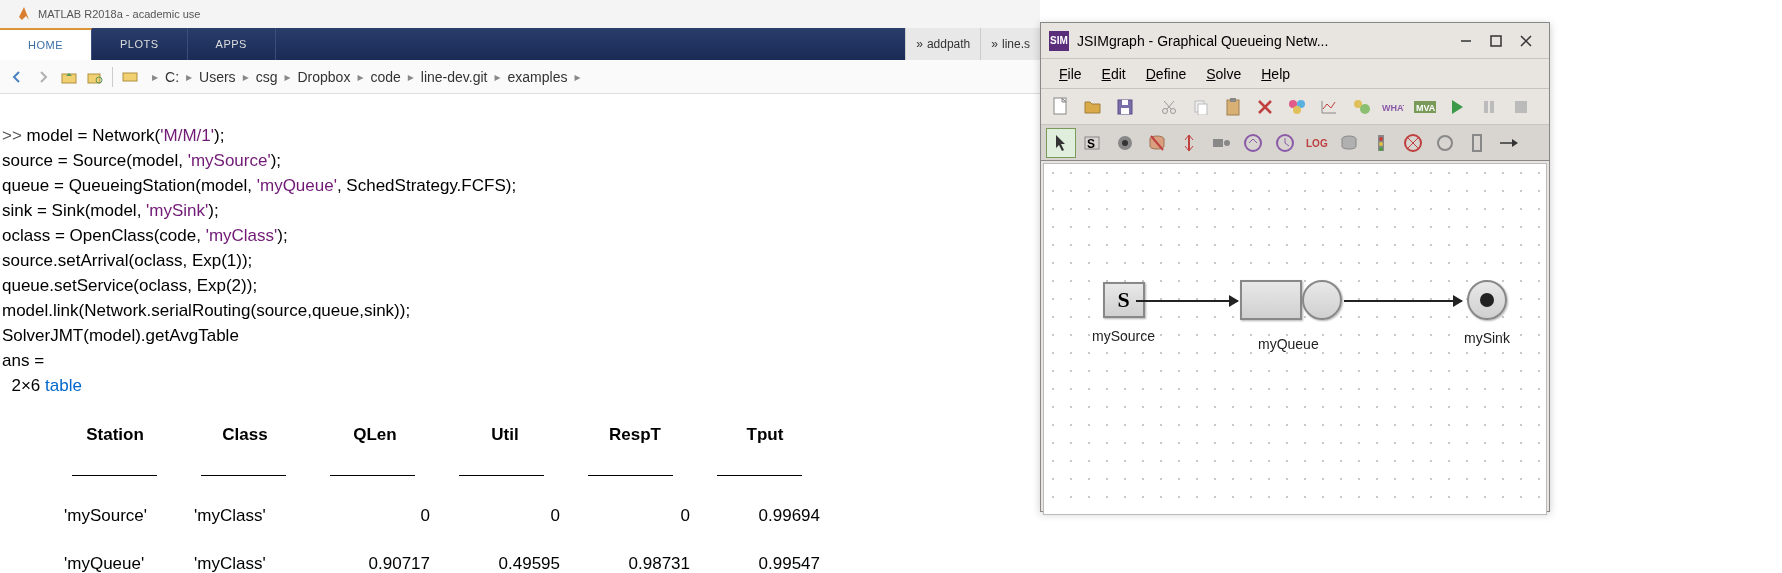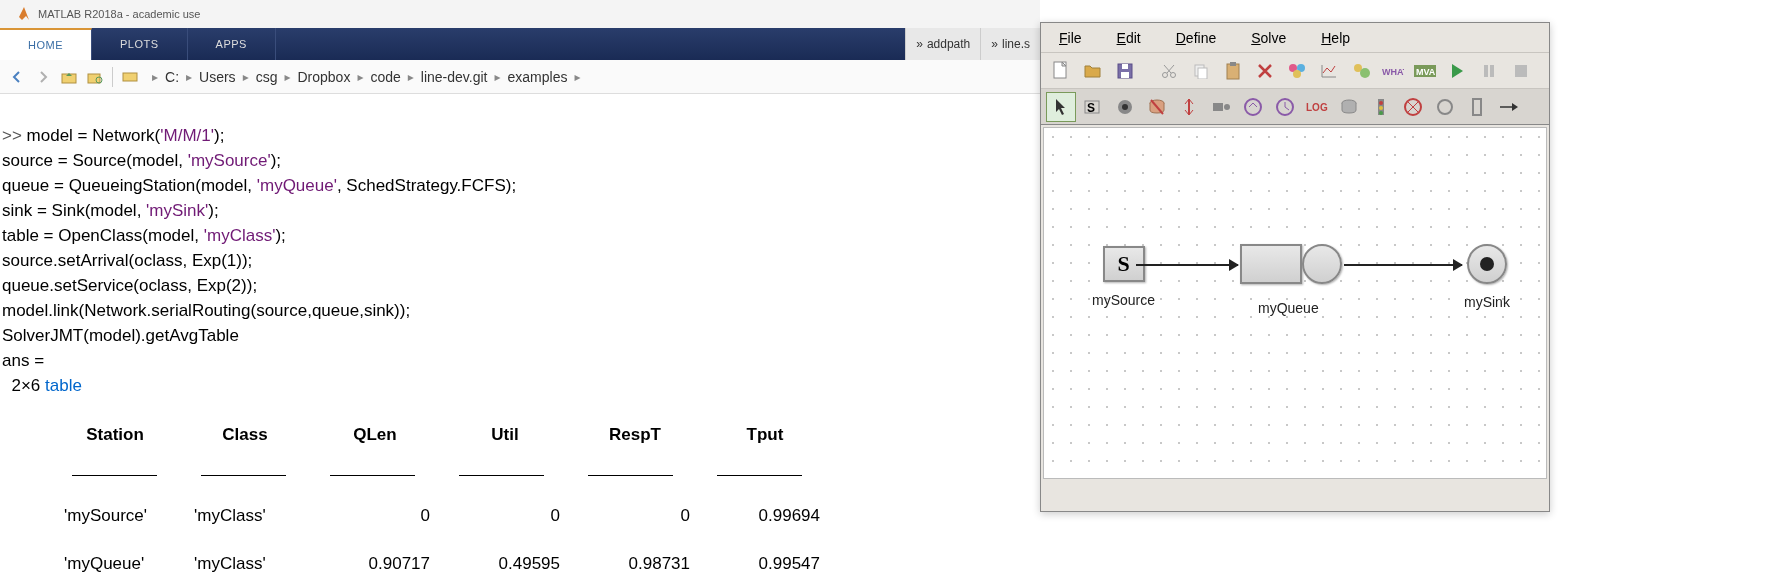--- a/index.html
+++ b/index.html
@@ -30,21 +30,21 @@
 .tline { display:flex; }
 .tuline { width:85px; margin:0 22px; border-top:1.5px solid #000; }
 .tdrow { display:flex; }
 .tdcell { width:130px; text-align:right; padding-right:10px; }
 
 .jsim { position:absolute; left:1040px; top:22px; width:510px; height:490px; background:#e8e5e0; border:1px solid #888; box-shadow:0 2px 8px rgba(0,0,0,0.2); }
 .jtitle { height:36px; display:flex; align-items:center; padding:0 8px; border-bottom:1px solid #c8c5c0; }
 .jicon { width:20px; height:20px; margin-right:8px; background:#5a2d7b; display:flex; align-items:center; justify-content:center; color:#fff; font-size:10px; font-weight:bold; }
 .jt { font-size:14px; flex:1; }
 .wbtn { width:30px; height:30px; display:flex; align-items:center; justify-content:center; cursor:pointer; }
-.jmenu { height:30px; display:flex; align-items:center; padding:0 8px; border-bottom:1px solid #c8c5c0;gap:15px; }
+.jmenu { height:30px; display:flex; align-items:center; padding:0 8px; border-bottom:1px solid #c8c5c0; }
 .jm { padding:4px 10px; font-size:14px; cursor:pointer; }
 .jm u { text-decoration:underline; }
 .jtool { height:36px; display:flex; align-items:center; padding:0 4px; border-bottom:1px solid #c8c5c0; }
 .tb { width:30px; height:30px; margin:0 1px; display:flex; align-items:center; justify-content:center; cursor:pointer; border:1px solid transparent; }
 .tb.sel { background:#dfeedd; border:1px solid #7a9a5a; }
 .jtool2 { height:36px; display:flex; align-items:center; padding:0 4px; border-bottom:1px solid #888; background:#d8d5d0; }
 .canvas { position:relative; height:calc(490px - 138px); background:#fff; background-image:radial-gradient(#c8c8c8 1px, transparent 1px); background-size:18px 18px; margin:2px; border:1px solid #bbb; }
 .node { position:absolute; display:flex; flex-direction:column; align-items:center; }
 .nlabel { font-size:14px; margin-top:10px; color:#222; }
 .nbox { width:42px; height:36px; border:2px solid #888; background:linear-gradient(#e8e8e8,#d0d0d0); display:flex; align-items:center; justify-content:center; box-shadow:1px 1px 2px rgba(0,0,0,0.3); }
@@ -123,37 +123,56 @@
         <span class="csep">▸</span>
       <span class="crumb">examples</span>
         <span class="csep">▸</span>
     </div>
   </div>
   <div class="editor">
 <span class="prompt">&gt;&gt;</span><span style="margin-left:-0px"> model = Network(</span><span class="str">'M/M/1'</span><span>);</span>
 <span>source = Source(model, </span><span class="str">'mySource'</span><span>);</span>
 <span>queue = QueueingStation(model, </span><span class="str">'myQueue'</span><span>, SchedStrategy.FCFS);</span>
 <span>sink = Sink(model, </span><span class="str">'mySink'</span><span>);</span>
-<span>table = OpenClass(model, </span><span class="str">'myClass'</span><span>);</span>
+<span>oclass = OpenClass(code, </span><span class="str">'myClass'</span><span>);</span>
 <span>source.setArrival(oclass, Exp(1));</span>
 <span>queue.setService(oclass, Exp(2));</span>
 <span>model.link(Network.serialRouting(source,queue,sink));</span>
 <span>SolverJMT(model).getAvgTable</span>
 <span>ans =</span>
 <span>  2×6 </span><span class="link">table</span>
 <div class="tbl" style="margin-left:48px">
 <div class="throw"><div class="thcell">Station</div><div class="thcell">Class</div><div class="thcell">QLen</div><div class="thcell">Util</div><div class="thcell">RespT</div><div class="thcell">Tput</div></div>
 <div class="tline" style="margin:4px 0"><div class="tuline"></div><div class="tuline"></div><div class="tuline"></div><div class="tuline"></div><div class="tuline"></div><div class="tuline"></div></div>
 <div class="tdrow"><div class="tdcell" style="text-align:left;padding-left:14px">'mySource'</div><div class="tdcell" style="text-align:left;padding-left:14px">'myClass'</div><div class="tdcell">0</div><div class="tdcell">0</div><div class="tdcell">0</div><div class="tdcell">0.99694</div></div>
 <div class="tdrow"><div class="tdcell" style="text-align:left;padding-left:14px">'myQueue'</div><div class="tdcell" style="text-align:left;padding-left:14px">'myClass'</div><div class="tdcell">0.90717</div><div class="tdcell">0.49595</div><div class="tdcell">0.98731</div><div class="tdcell">0.99547</div></div>
 </div>
 </div>
 </div>
 
 <div class="jsim">
+  <div class="jtitle">
+    <div class="jicon">SIM</div>
+    <div class="jt">JSIMgraph - Graphical Queueing Netw...</div>
+    <div class="wbtn">
+        <svg width="12" height="12">
+          <line x1="1" y1="6" x2="11" y2="6" stroke="#333" stroke-width="1.5"></line>
+        </svg>
+      </div>
+    <div class="wbtn">
+        <svg width="12" height="12">
+          <rect x="1" y="1" width="10" height="10" stroke="#333" stroke-width="1.5" fill="none"></rect>
+        </svg>
+      </div>
+    <div class="wbtn">
+        <svg width="12" height="12">
+          <path d="M1 1 L11 11 M11 1 L1 11" stroke="#333" stroke-width="1.5"></path>
+        </svg>
+      </div>
+  </div>
   <div class="jmenu">
     <div class="jm"><u>F</u>ile</div>
     <div class="jm"><u>E</u>dit</div>
     <div class="jm"><u>D</u>efine</div>
     <div class="jm"><u>S</u>olve</div>
     <div class="jm"><u>H</u>elp</div>
   </div>
   <div class="jtool">
     <div class="tb">
         <svg width="18" height="20">

